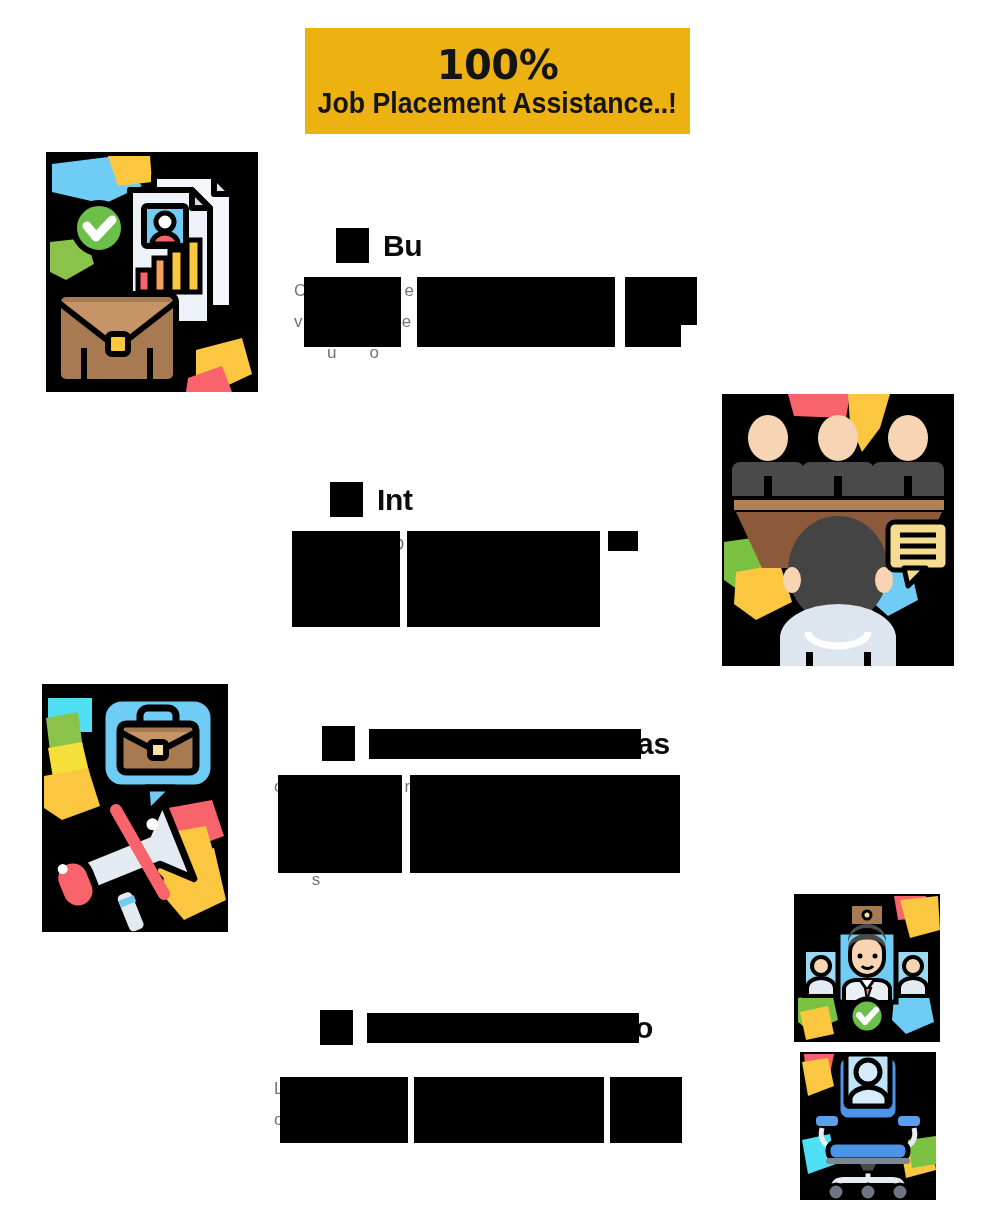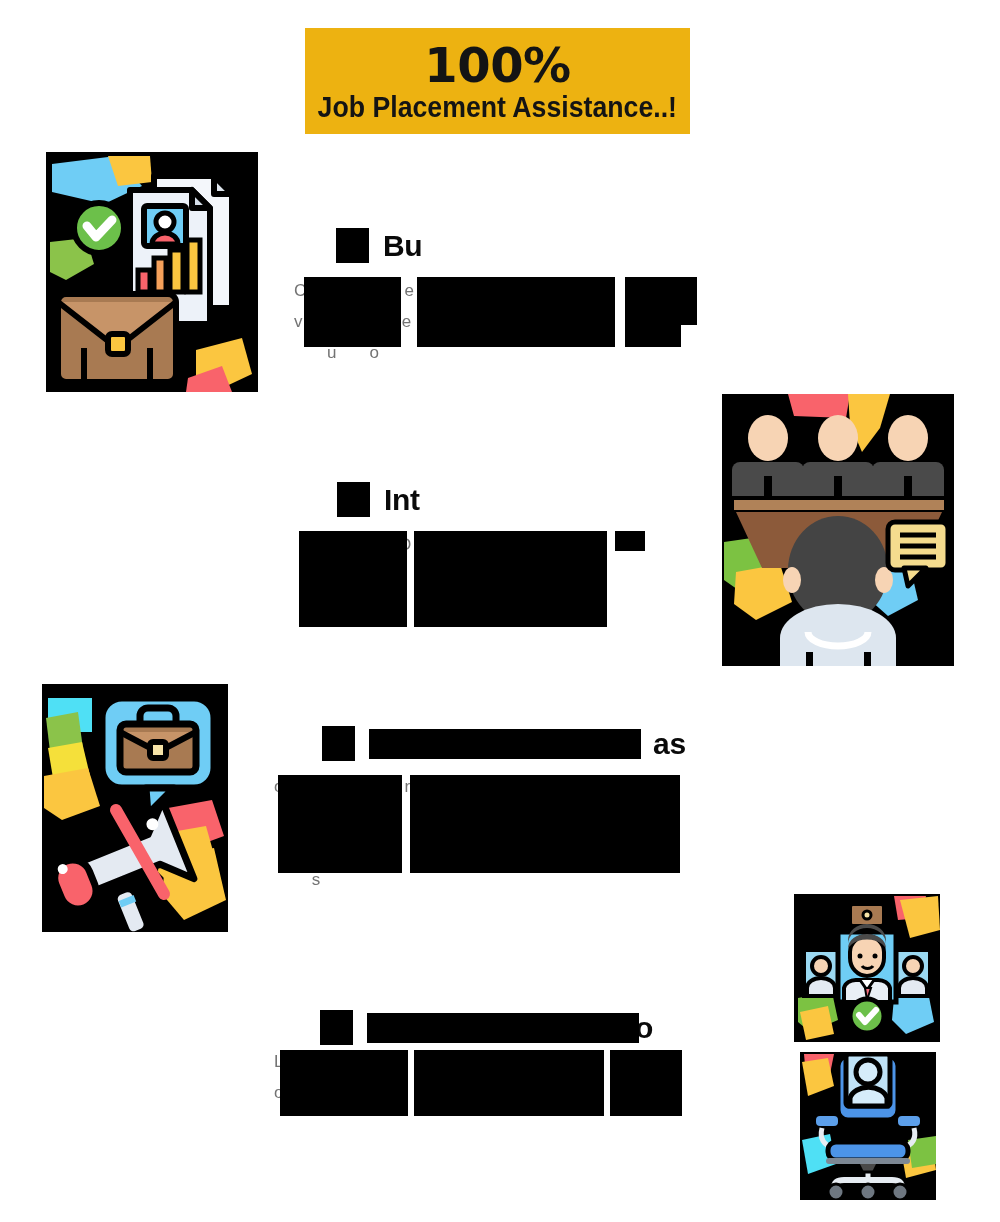--- a/index.html
+++ b/index.html
@@ -12,21 +12,21 @@
 
   
   .banner{
     position:absolute;left:305px;top:28px;width:385px;height:106px;
     background:var(--banner-bg,#EDB211);
     display:flex;flex-direction:column;align-items:center;justify-content:center;
     line-height:1;
   }
   .banner-pct{
     font-family:"DejaVu Sans",sans-serif;
-    font-size:48px;font-weight:bold;color:#141414;letter-spacing:-.5px;
+    font-size:40px;font-weight:bold;color:#141414;letter-spacing:-.5px;
     margin-bottom:4px;
   }
   .banner-sub{
     font-family:"Liberation Sans Narrow","Liberation Sans",sans-serif;
     font-size:29px;font-weight:bold;color:#141414;
     transform:scaleX(.92);white-space:nowrap;
   }
 
   
   .sect{position:absolute;}
@@ -158,21 +158,21 @@
       <g>
         <rect x="166" y="128" width="60" height="48" rx="7" fill="#F5DC8E" stroke="#000" stroke-width="5"></rect>
         <path d="M182 174 l4 18 l18 -18 z" fill="#F5DC8E" stroke="#000" stroke-width="5" stroke-linejoin="round"></path>
         <line x1="178" y1="141" x2="214" y2="141" stroke="#000" stroke-width="5"></line>
         <line x1="178" y1="152" x2="214" y2="152" stroke="#000" stroke-width="5"></line>
         <line x1="178" y1="163" x2="214" y2="163" stroke="#000" stroke-width="5"></line>
       </g>
     </svg>
   </div>
 
-  <div class="sect" style="left:337px;top:482px;width:370px;">
+  <div class="sect" style="left:330px;top:482px;width:370px;">
     <div class="head-row">
       <div class="sq"></div>
       <div class="head-txt">Int</div>
     </div>
     <div class="body-txt" style="left:-38px;position:relative;margin-top:12px;width:412px;height:96px;padding-left:48px;">
       &nbsp;&nbsp;&nbsp;&nbsp;&nbsp;&nbsp;&nbsp;&nbsp;&nbsp;&nbsp;&nbsp;D&nbsp;&nbsp;&nbsp;&nbsp;&nbsp;&nbsp;&nbsp;&nbsp;&nbsp;ti<br>
       P&nbsp;&nbsp;&nbsp;&nbsp;&nbsp;&nbsp;&nbsp;&nbsp;k&nbsp;&nbsp;&nbsp;&nbsp;&nbsp;&nbsp;&nbsp;&nbsp;c&nbsp;&nbsp;g<br>
       &nbsp;&nbsp;&nbsp;&nbsp;&nbsp;&nbsp;&nbsp;&nbsp;ne&nbsp;&nbsp;&nbsp;&nbsp;&nbsp;&nbsp;&nbsp;&nbsp;o<br>
       &nbsp;
       <span class="redact" style="left:0px;top:2px;width:108px;height:96px;"></span>
@@ -211,21 +211,21 @@
         <circle cx="24" cy="158" r="5" fill="#fff"></circle>
       </g>
       <line x1="74" y1="126" x2="122" y2="210" stroke="#F9636B" stroke-width="12" stroke-linecap="round"></line>
     </svg>
   </div>
 
   <div class="sect" style="left:322px;top:726px;width:375px;">
     <div class="head-row">
       <div class="sq"></div>
       <div class="head-txt" style="width:300px;height:34px;">
-        <span style="position:absolute;left:268px;top:0;margin-left:16px;">as</span>
+        <span style="position:absolute;left:268px;top:0;">as</span>
         <span class="redact" style="left:0px;top:2px;width:272px;height:30px;"></span>
       </div>
     </div>
     <div class="body-txt" style="left:-48px;position:relative;margin-top:10px;width:420px;height:104px;">
       o&nbsp;&nbsp;&nbsp;&nbsp;&nbsp;&nbsp;&nbsp;&nbsp;&nbsp;on&nbsp;&nbsp;&nbsp;&nbsp;&nbsp;&nbsp;&nbsp;vi&nbsp;&nbsp;&nbsp;r<br>
       &nbsp;&nbsp;&nbsp;&nbsp;&nbsp;&nbsp;&nbsp;&nbsp;it<br>
       &nbsp;&nbsp;&nbsp;&nbsp;&nbsp;&nbsp;&nbsp;&nbsp;d<br>
       &nbsp;&nbsp;&nbsp;&nbsp;&nbsp;&nbsp;&nbsp;&nbsp;s
       <span class="redact" style="left:4px;top:4px;width:124px;height:98px;"></span>
       <span class="redact" style="left:136px;top:4px;width:270px;height:98px;"></span>
@@ -306,21 +306,21 @@
   </div>
 
   <div class="sect" style="left:320px;top:1010px;width:375px;">
     <div class="head-row">
       <div class="sq"></div>
       <div class="head-txt" style="width:300px;height:34px;">
         <span style="position:absolute;left:268px;top:0;">o</span>
         <span class="redact" style="left:0px;top:2px;width:272px;height:30px;"></span>
       </div>
     </div>
-    <div class="body-txt" style="left:-46px;position:relative;margin-top:1px;width:420px;height:70px;">
+    <div class="body-txt" style="left:-46px;position:relative;margin-top:28px;width:420px;height:70px;">
       L&nbsp;&nbsp;&nbsp;&nbsp;&nbsp;&nbsp;&nbsp;&nbsp;n&nbsp;&nbsp;&nbsp;&nbsp;&nbsp;&nbsp;&nbsp;ne&nbsp;&nbsp;&nbsp;t<br>
       o&nbsp;&nbsp;&nbsp;&nbsp;&nbsp;&nbsp;&nbsp;&nbsp;it&nbsp;&nbsp;&nbsp;&nbsp;&nbsp;&nbsp;&nbsp;n&nbsp;&nbsp;&nbsp;l<br>
       &nbsp;
       <span class="redact" style="left:6px;top:4px;width:128px;height:66px;"></span>
       <span class="redact" style="left:140px;top:4px;width:190px;height:66px;"></span>
       <span class="redact" style="left:336px;top:4px;width:72px;height:66px;"></span>
     </div>
   </div>
 
 </div>

